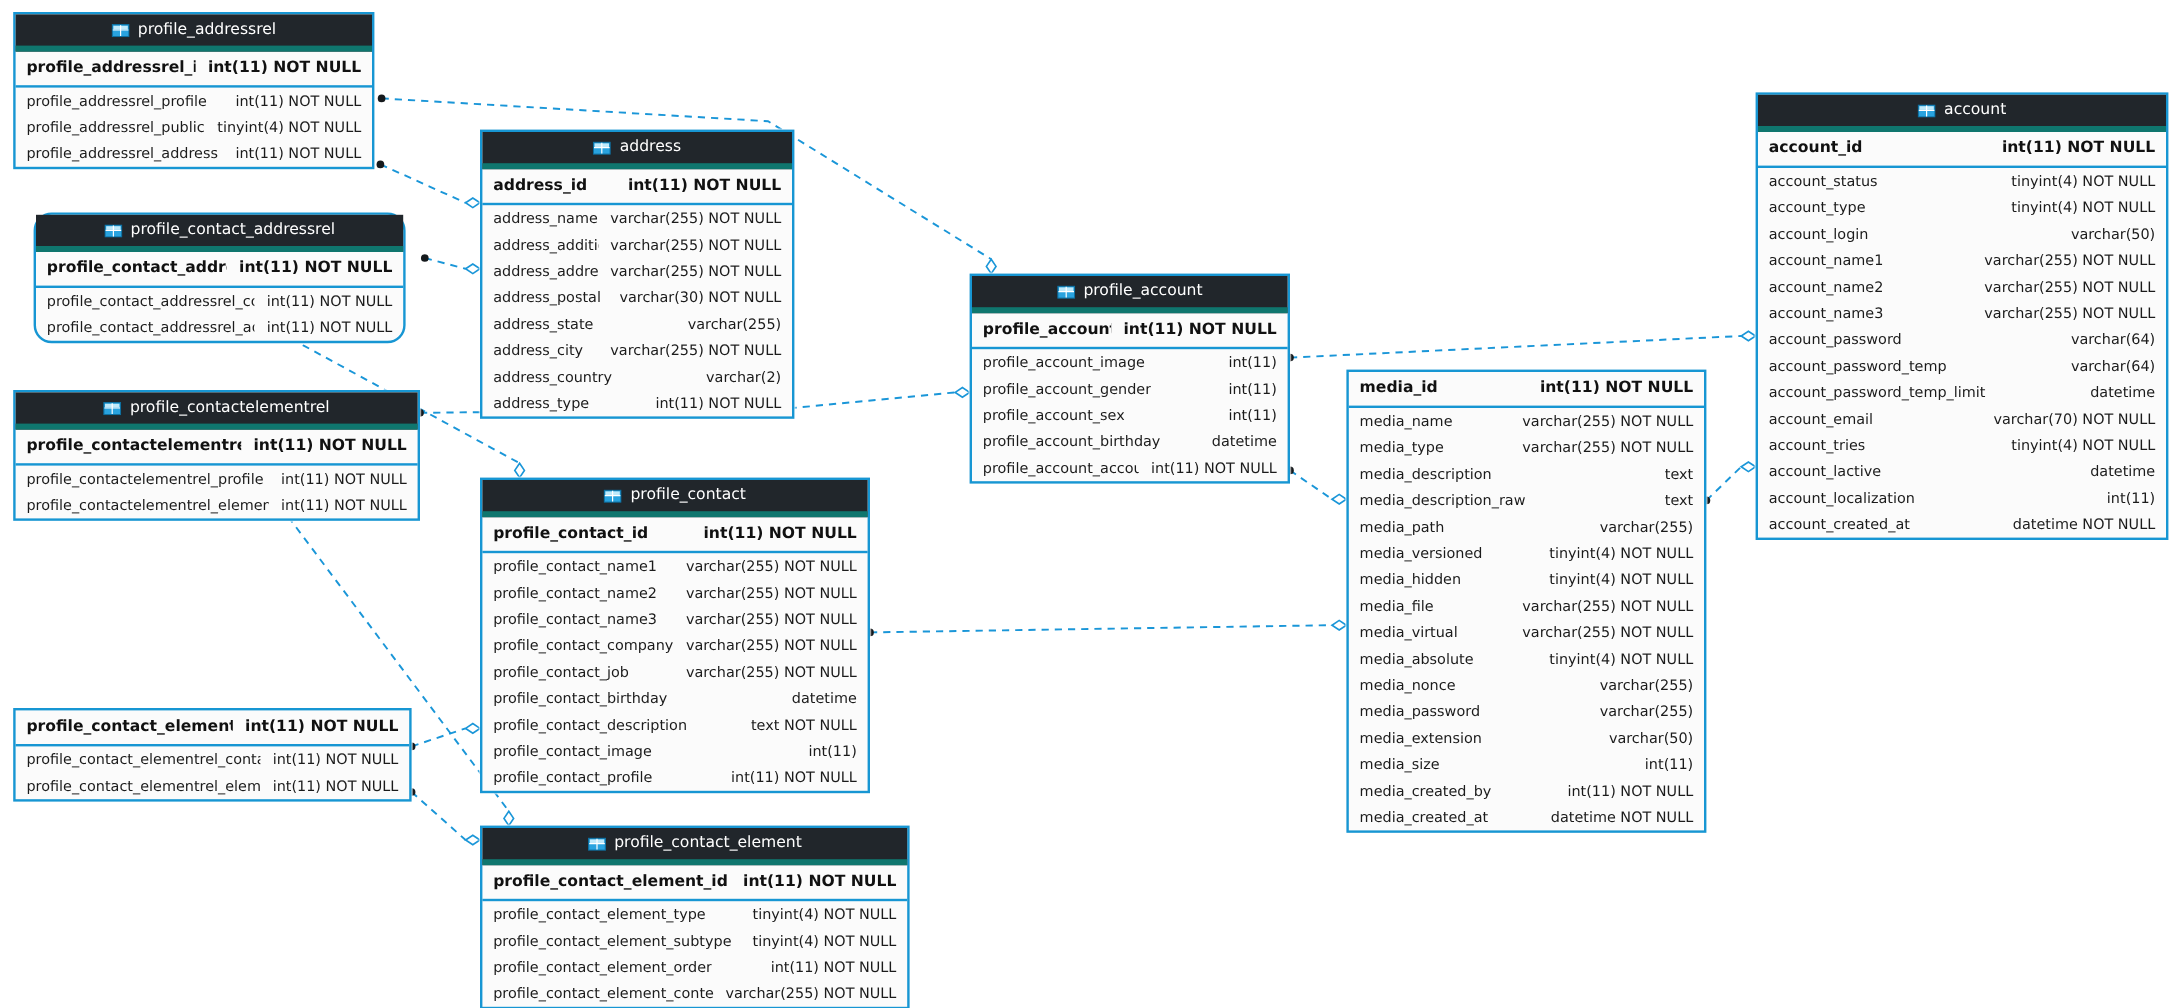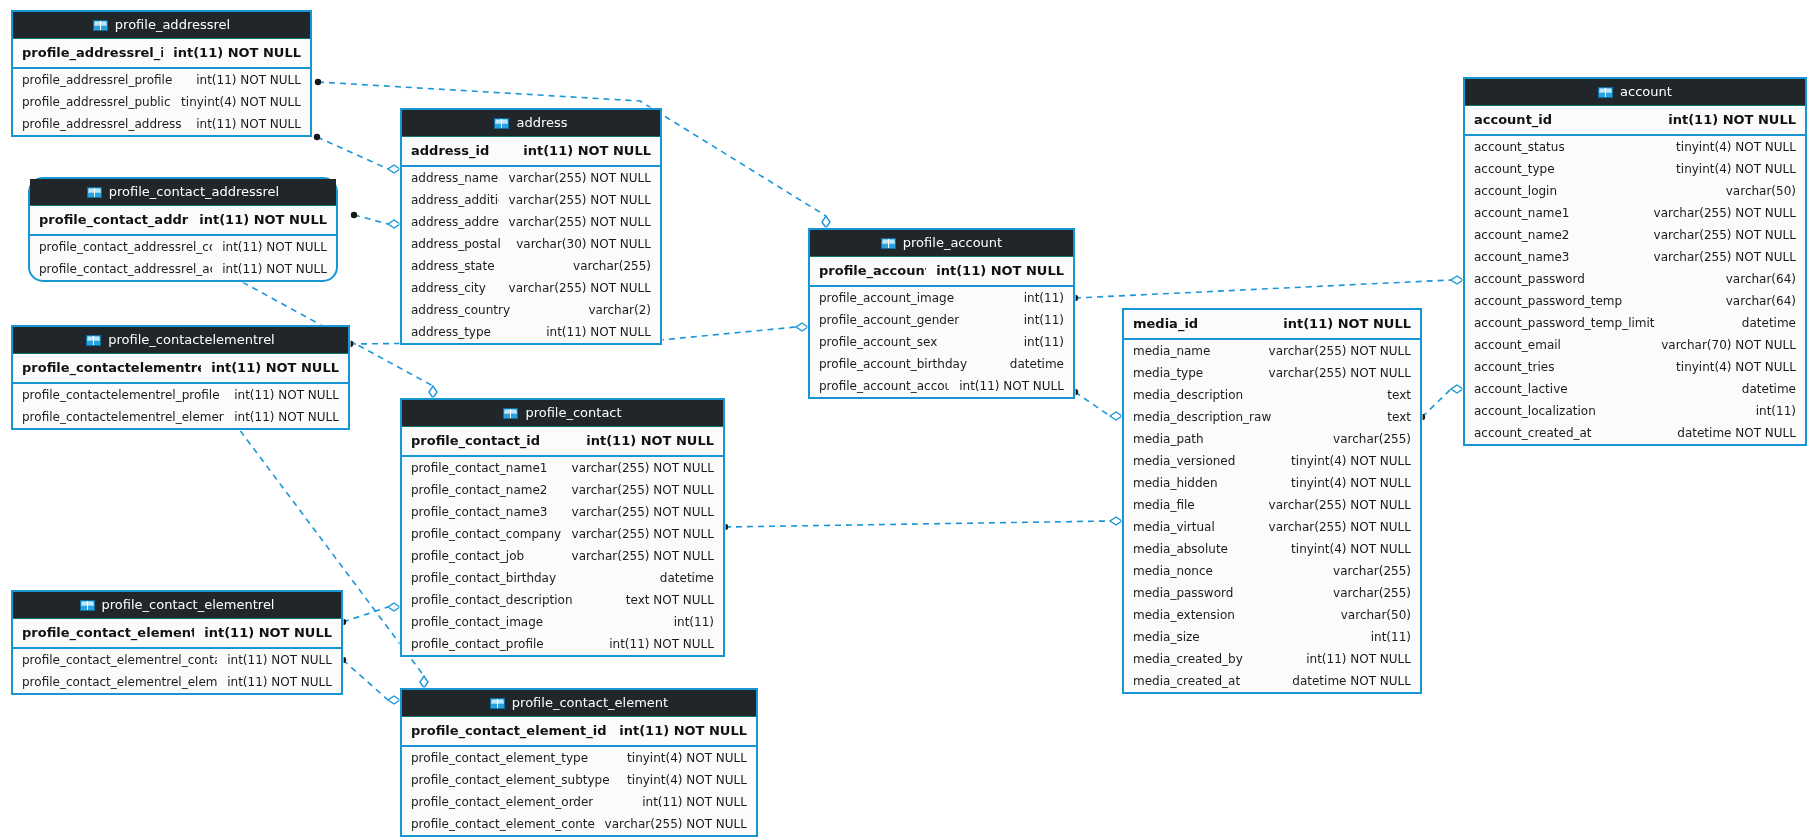--- a/index.html
+++ b/index.html
@@ -7,21 +7,21 @@
     position:relative;width:1817px;height:840px;overflow:hidden;
     background:#ffffff;font-family:"DejaVu Sans","Liberation Sans",sans-serif;
   }
   #wires{position:absolute;left:0;top:0;z-index:1;}
   .db-table{
     position:absolute;z-index:2;border:2px solid #1796d3;background:#fbfbfb;
     box-sizing:border-box;box-shadow:0 0 0 1px rgba(255,255,255,.6);
   }
   .tbl-header{
     background:#21262b;color:#ffffff;height:26px;line-height:26px;
-    border-bottom:1px solid #0f766e;text-align:center;font-size:13px;
+    border-bottom:5px solid #0f766e;text-align:center;font-size:13px;
     display:flex;align-items:center;justify-content:center;gap:7px;
     white-space:nowrap;overflow:hidden;
   }
   .tbl-icon{display:inline-flex;flex:0 0 auto;}
   .pk-row{
     height:28px;line-height:28px;border-bottom:2px solid #1796d3;
     display:flex;justify-content:space-between;padding:0 9px;
     font-size:13px;font-weight:bold;color:#111;white-space:nowrap;gap:10px;
   }
   .col-row{
@@ -177,31 +177,20 @@
     <span class="col-name">profile_contactelementrel_profile</span>
     <span class="col-type">int(11) NOT NULL</span>
   </div>
           <div class="col-row">
     <span class="col-name">profile_contactelementrel_element</span>
     <span class="col-type">int(11) NOT NULL</span>
   </div>
         </div>
   </div>
       <div class="db-table" style="left: 11px; top: 590px; width: 332px;">
-    <div class="tbl-header">
-      <span class="tbl-icon">
-        <svg width="15" height="11" viewBox="0 0 15 11">
-          <rect x="0.5" y="0.5" width="14" height="10" fill="#29a3df" stroke="#0d6fa0"></rect>
-          <rect x="1.5" y="1.5" width="12" height="3" fill="#bfe9fa"></rect>
-          <line x1="7.5" y1="1" x2="7.5" y2="10" stroke="#ffffff" stroke-width="1"></line>
-          <line x1="1" y1="5" x2="14" y2="5" stroke="#ffffff" stroke-width="1"></line>
-        </svg>
-      </span>
-      <span class="tbl-title">profile_contact_elementrel</span>
-    </div>
     <div class="pk-row">
       <span class="col-name">profile_contact_elementrel_id</span>
       <span class="col-type">int(11) NOT NULL</span>
     </div>
     <div class="col-rows">
           <div class="col-row">
     <span class="col-name">profile_contact_elementrel_contact</span>
     <span class="col-type">int(11) NOT NULL</span>
   </div>
           <div class="col-row">

